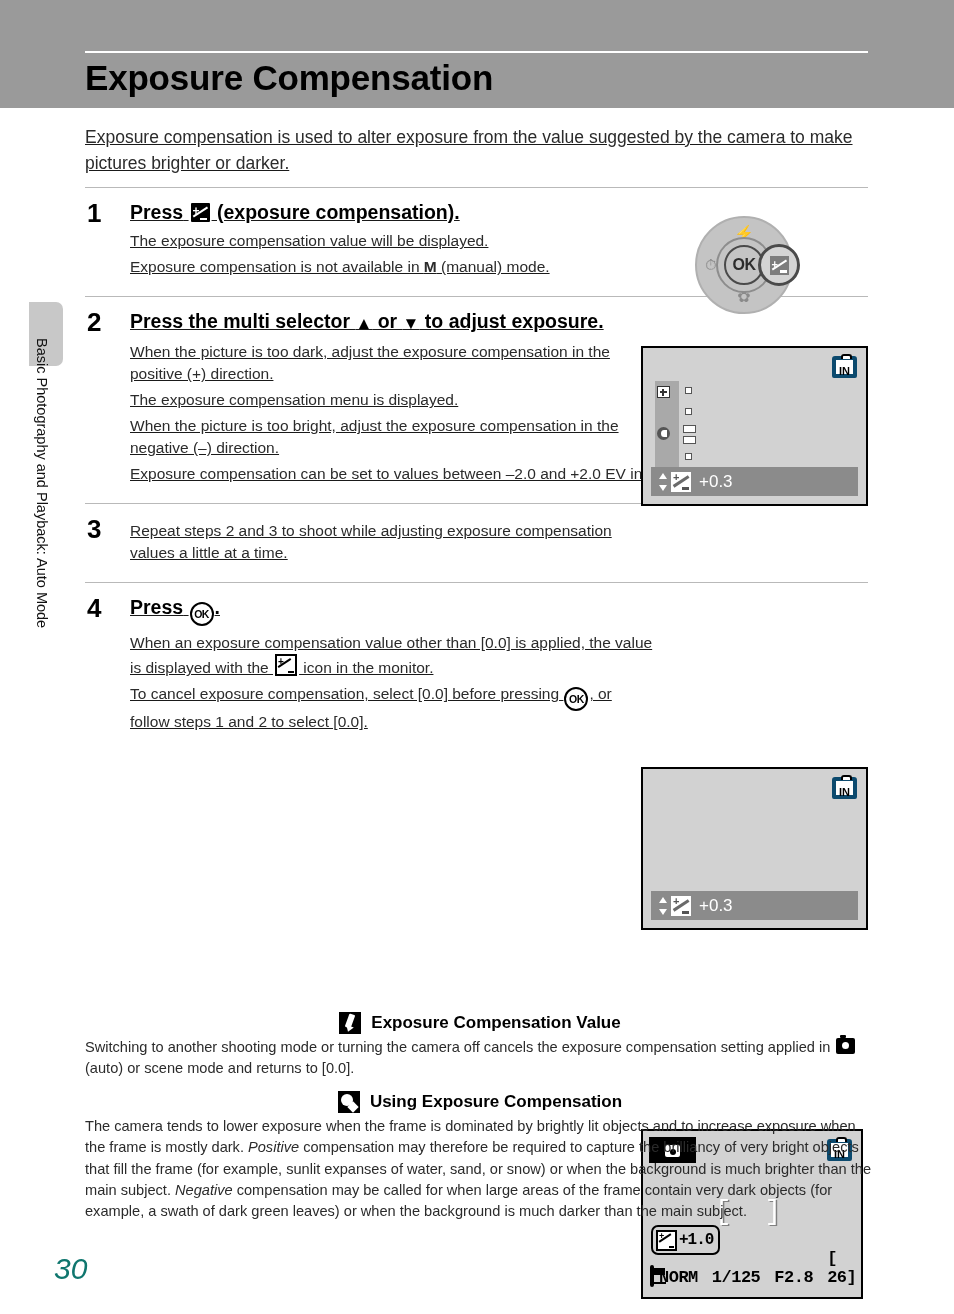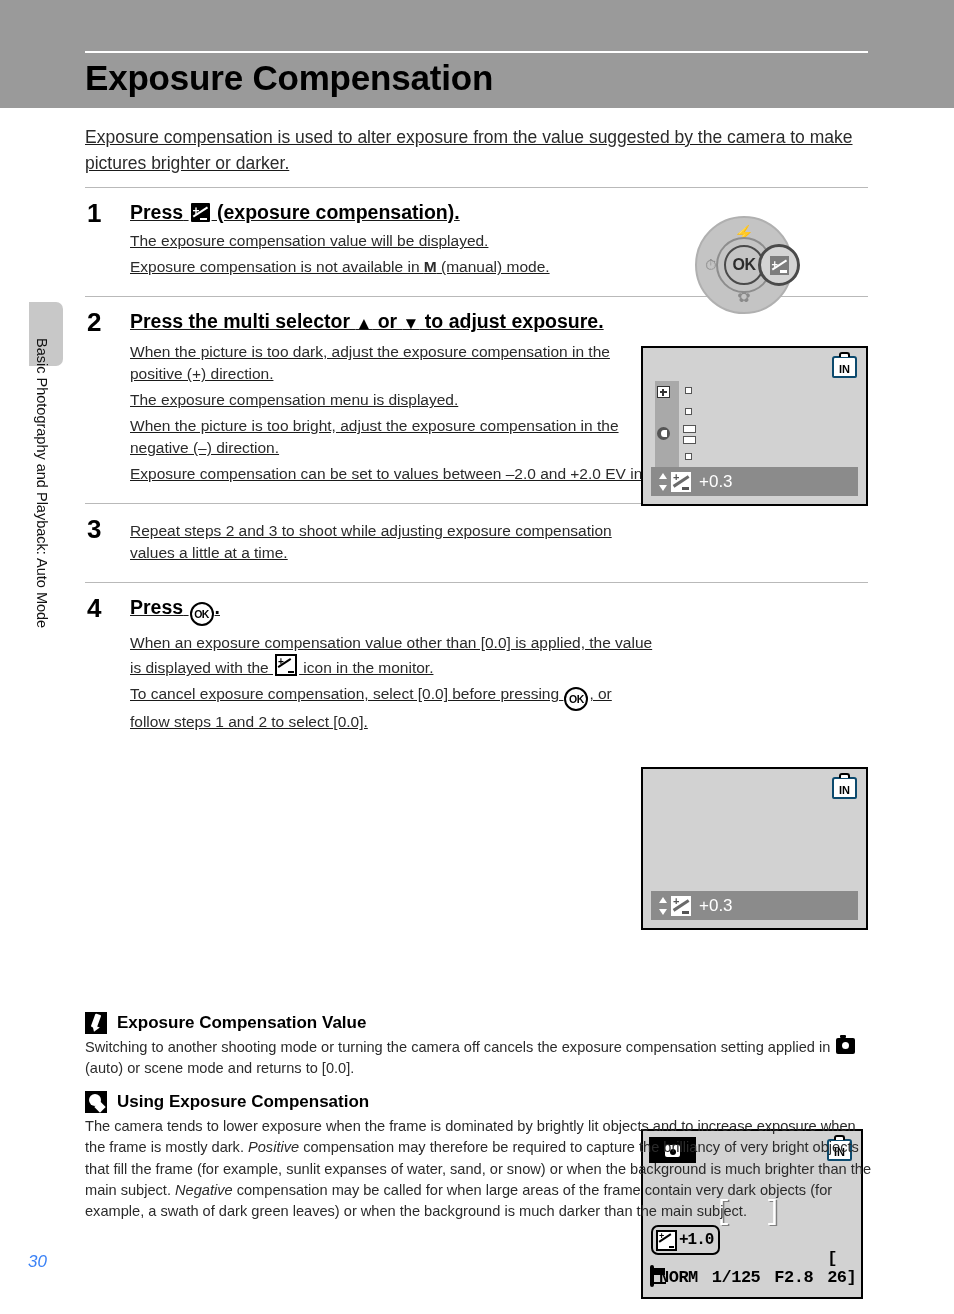--- a/index.html
+++ b/index.html
@@ -243,21 +243,21 @@
     background: #d2d2d2;
     border: 2px solid #000;
     position: relative;
     box-sizing: border-box;
   }
   .in-badge {
     position: absolute;
     right: 9px; top: 8px;
     width: 25px; height: 22px;
     background: #fff;
-    border: 2px solid #0c4a6e;
+    border: 4px solid #0c4a6e;
     border-radius: 3px 3px 2px 2px;
     font-size: 11px;
     font-weight: bold;
     text-align: center;
     line-height: 22px;
     color: #000;
     box-sizing: border-box;
   }
   .in-badge::before {
     content: "";
@@ -585,20 +585,21 @@
   .notes {
     position: absolute;
     left: 85px;
     top: 1012px;
     width: 790px;
   }
   .note-head {
     display: flex;
     align-items: center;
     margin-bottom: 3px;
+    justify-content: center;
   }
   .note-icon {
     width: 22px; height: 22px;
     background: #000;
     margin-right: 10px;
     position: relative;
     flex: 0 0 auto;
   }
   .note-icon.pencil::before {
     content: "";
@@ -642,25 +643,25 @@
   }
   .note-body {
     font-size: 14.6px;
     line-height: 1.45;
     color: #2b2b2b;
     margin: 0 0 12px 0;
   }
 
   .page-num {
     position: absolute;
-    left: 28px;
+    left: 54px;
     top: 1252px;
-    font-size: 17px;
+    font-size: 30px;
     font-style: italic;
-    color: #3b82f6;
+    color: #0f766e;
   }
 </style>
 </head>
 <body>
 
 <div class="header-band">
   <div class="header-rule"></div>
   <div class="page-title">Exposure Compensation</div>
 </div>
 

